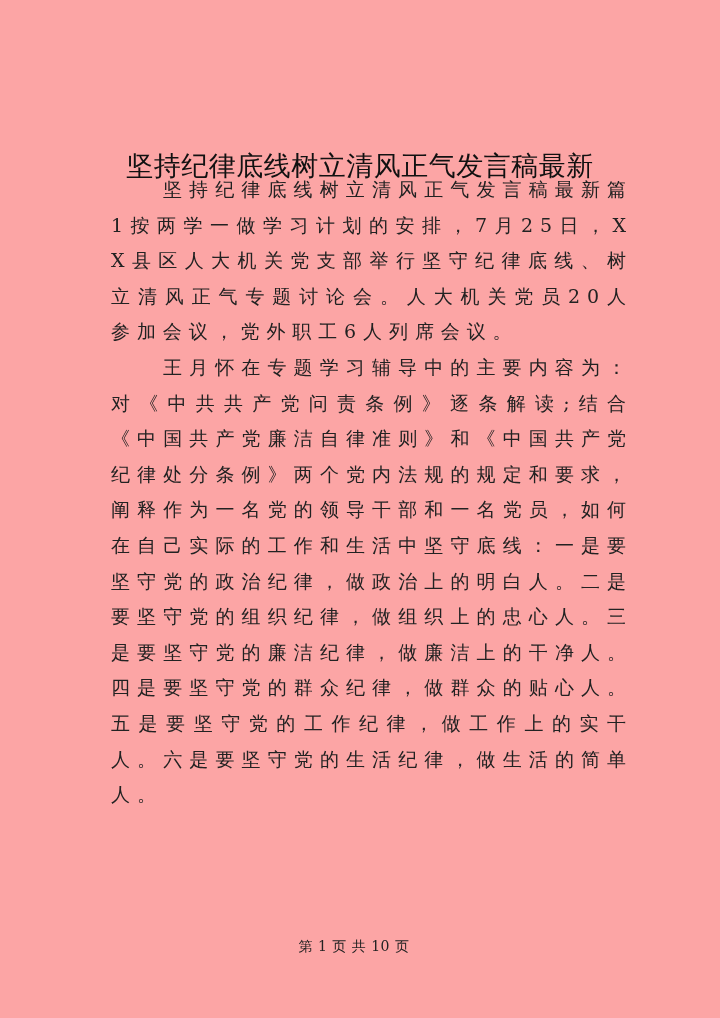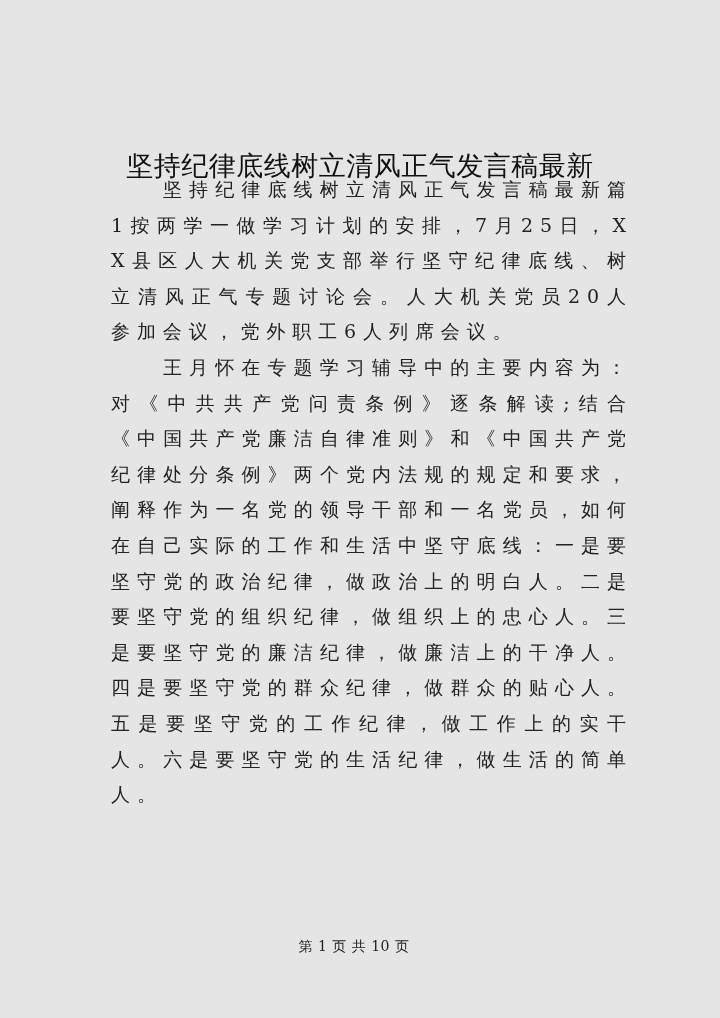--- a/index.html
+++ b/index.html
@@ -13,21 +13,21 @@
       position: relative;
       overflow: hidden;
       font-family: "DejaVu Serif", "Liberation Serif", serif;
       color: #1a1a1a;
     }
     .page {
       position: absolute;
       left: 0; top: 0;
       width: 720px;
       height: 1018px;
-      background: #e5e5e5;
+      background: #fca5a5;
     }
     .title {
       position: absolute;
       top: 128px;
       left: 0;
       width: 720px;
       text-align: center;
       font-family: "DejaVu Sans", "Liberation Sans", sans-serif;
       font-size: 27px;
       font-weight: normal;

